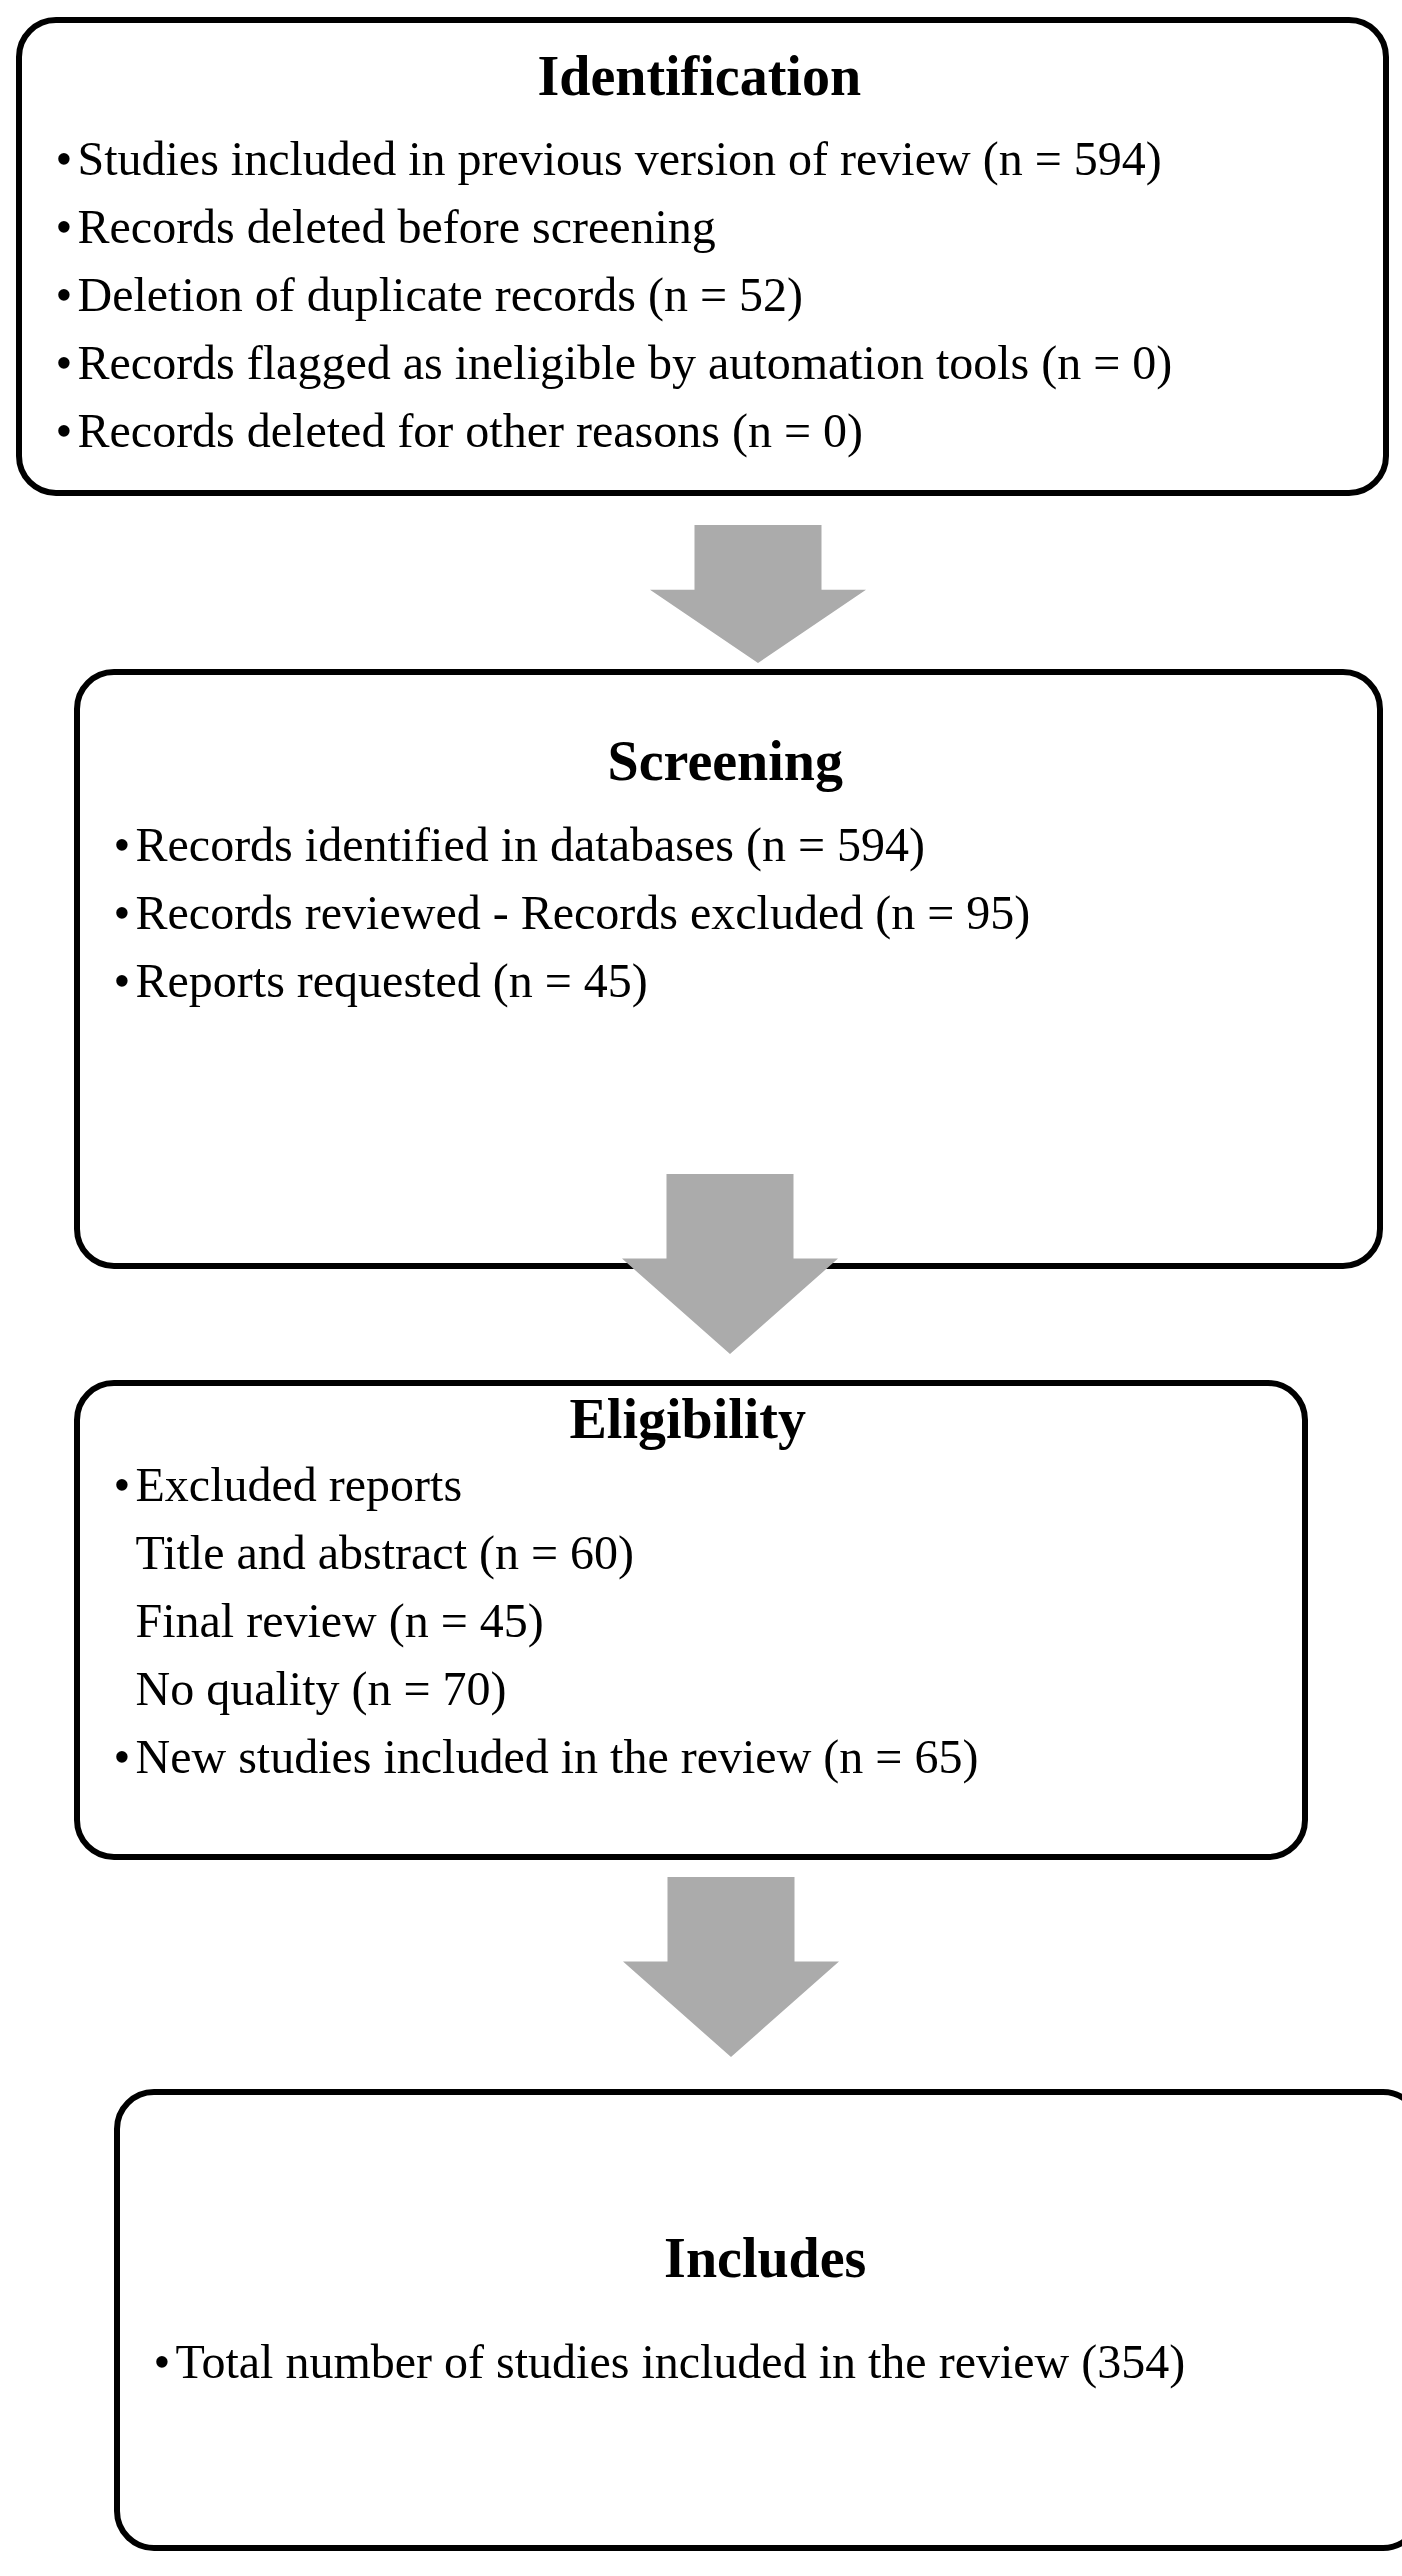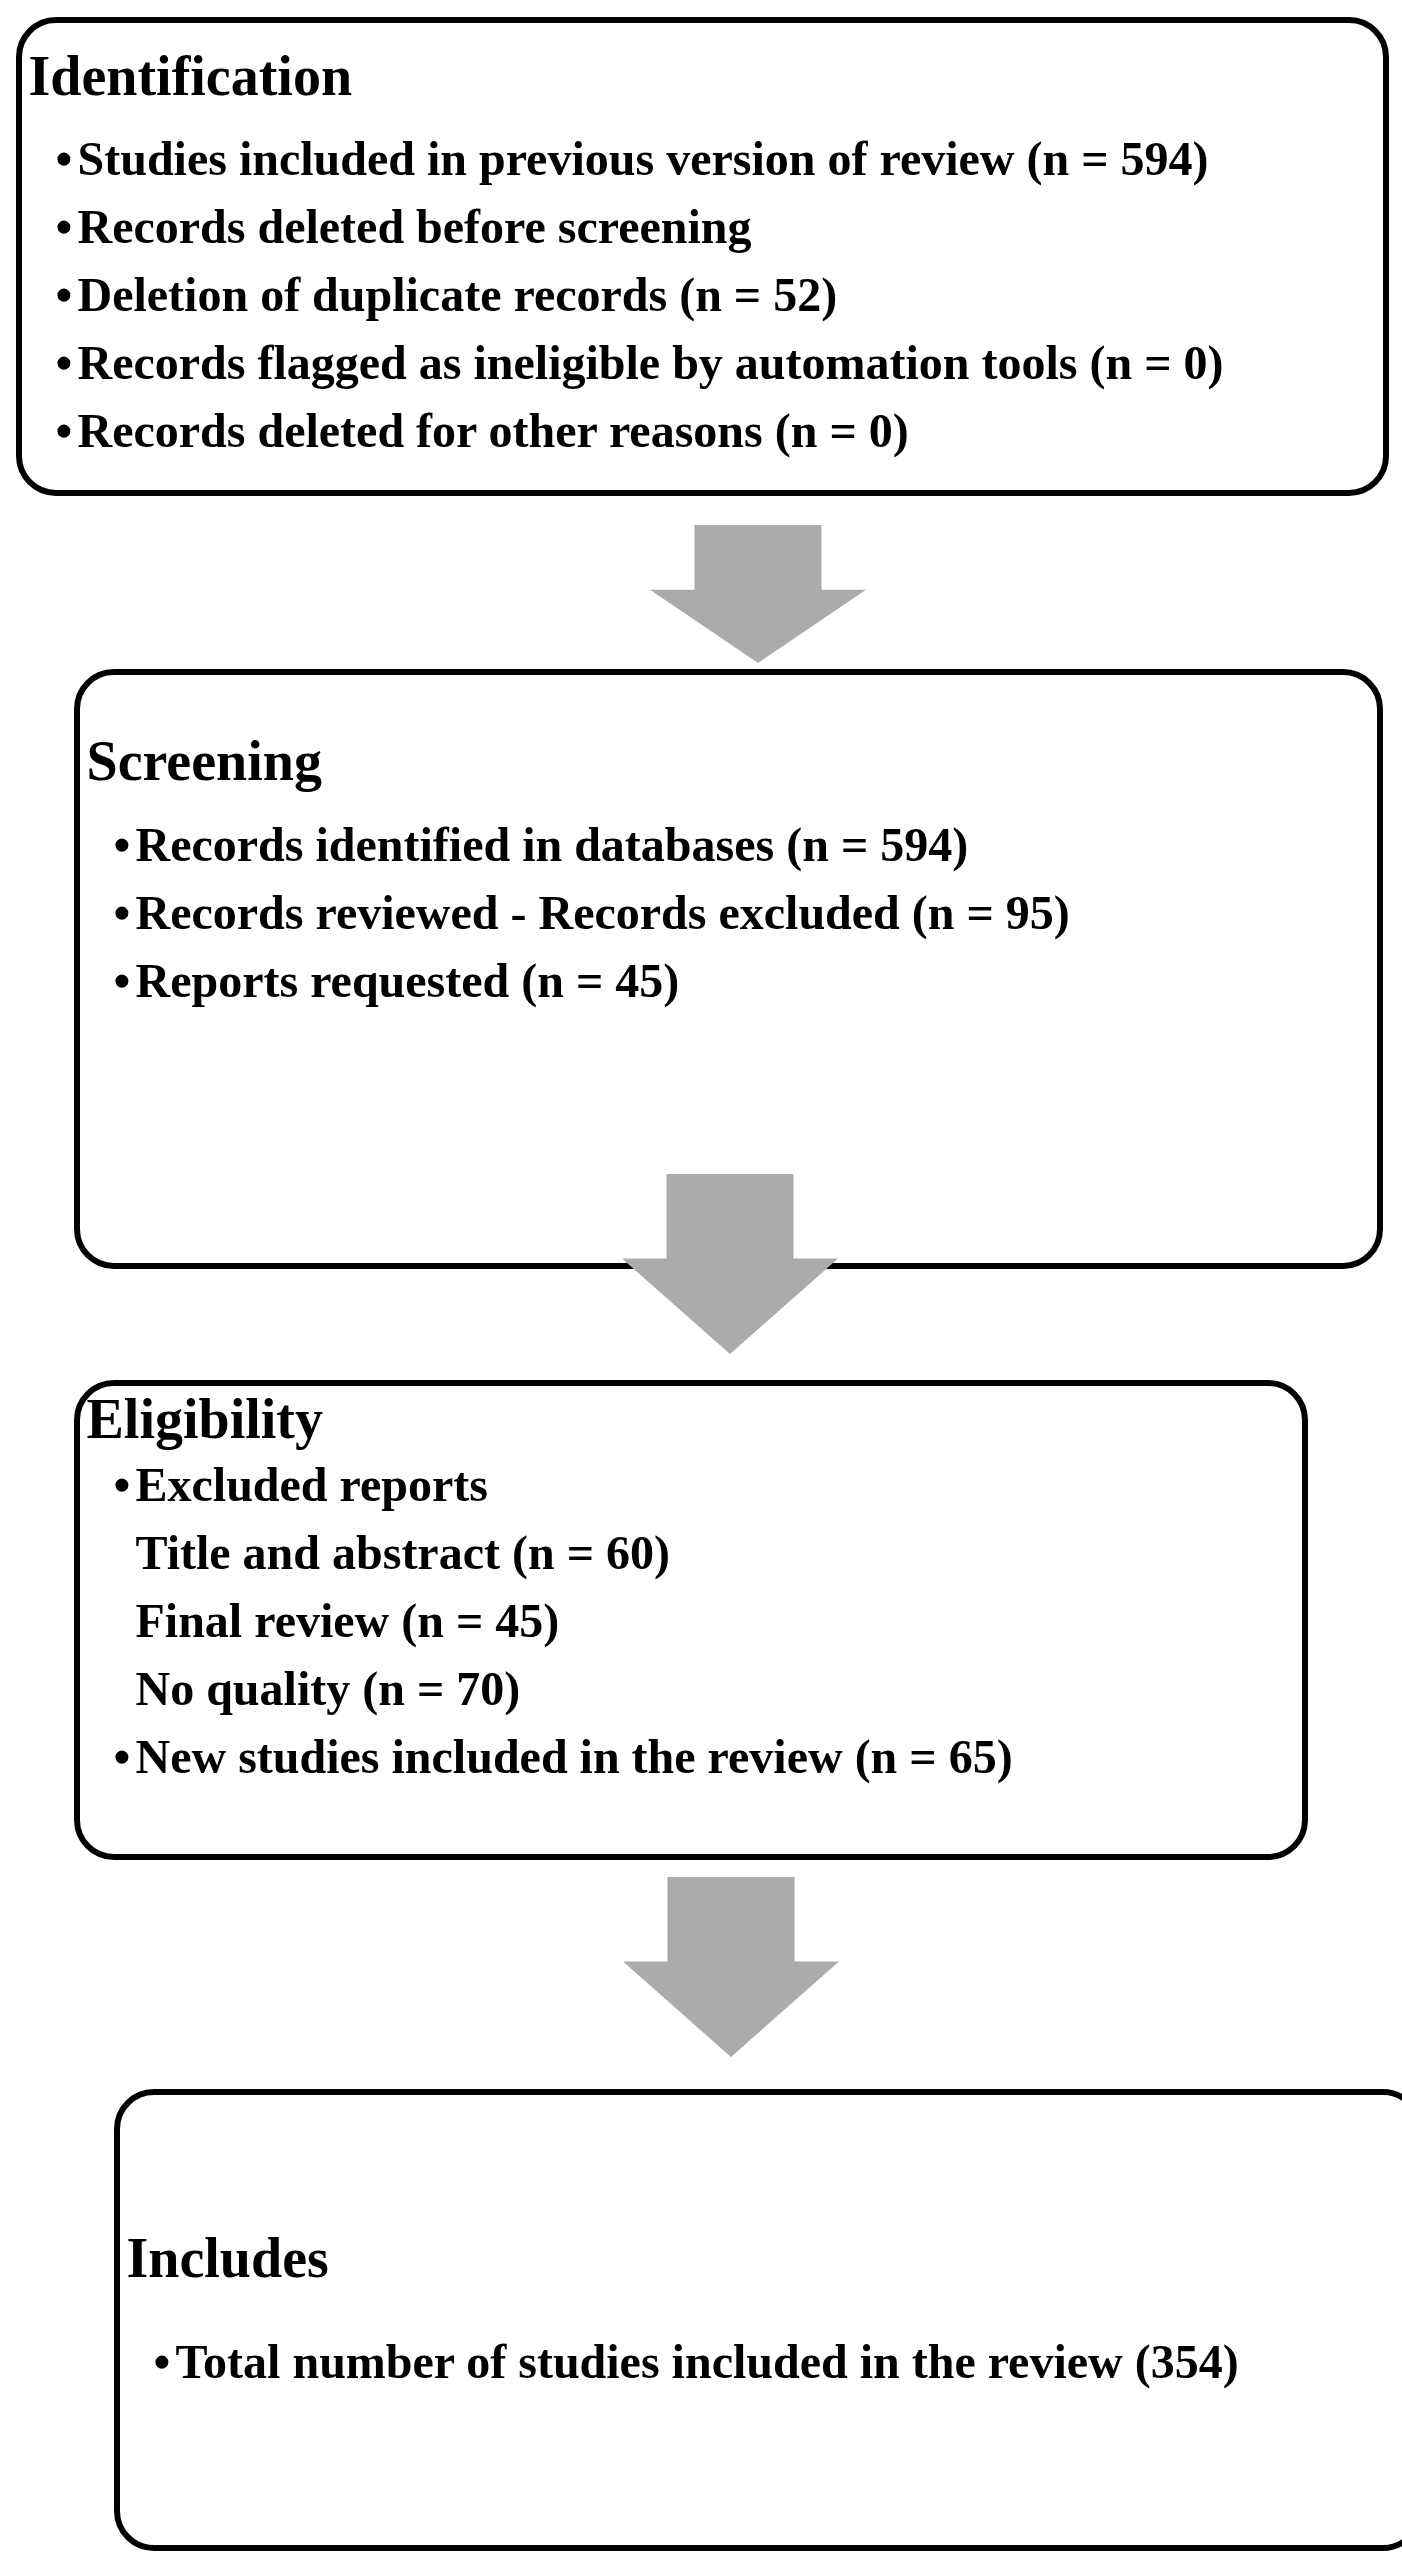--- a/index.html
+++ b/index.html
@@ -12,27 +12,27 @@
 
   .box {
     position: absolute;
     box-sizing: border-box;
     border: 6.5px solid #000000;
     border-radius: 40px;
     background: #ffffff;
   }
   .box .title {
     margin: 0;
-    text-align: left;
+    text-align: center;
     font-weight: bold;
     font-size: 56px;
     line-height: 61px;
   }
   .items { list-style: none; margin: 0; padding: 0 0 0 27px; }
-  .item  { font-size: 48px; line-height: 68px; white-space: nowrap; font-weight: bold; }
+  .item  { font-size: 48px; line-height: 68px; white-space: nowrap; }
   .dot   { display: inline-block; margin-right: 5.2px; }
   .item.nobullet .dot { visibility: hidden; }
 
   
   .box1 { left: 16px;  top: 17.4px;   width: 1373px; height: 479px; padding: 23px 13px 0 6.5px; }
   .box1 .title { margin-bottom: 17.4px; }
   .box2 { left: 74px; top: 669px; width: 1309px; height: 600px; padding: 56px 13px 0 6.5px; }
   .box2 .title { margin-bottom: 19px; }
   .box3 { left: 74px; top: 1380px; width: 1234px; height: 480px; padding: 3.2px 13px 0 6.5px; }
   .box3 .title { margin-bottom: 0.6px; }

